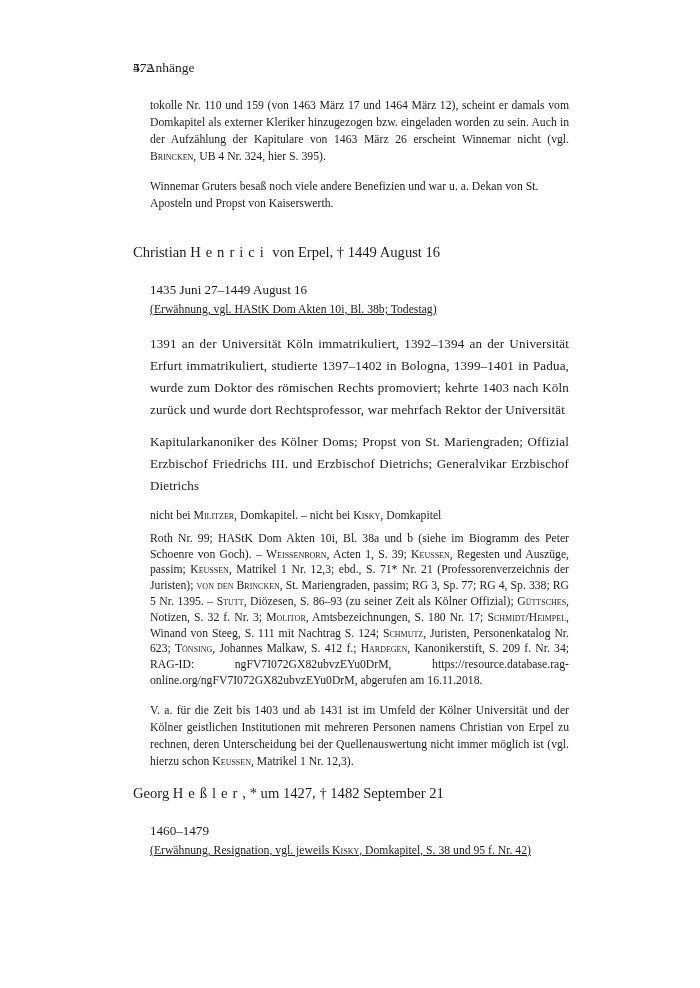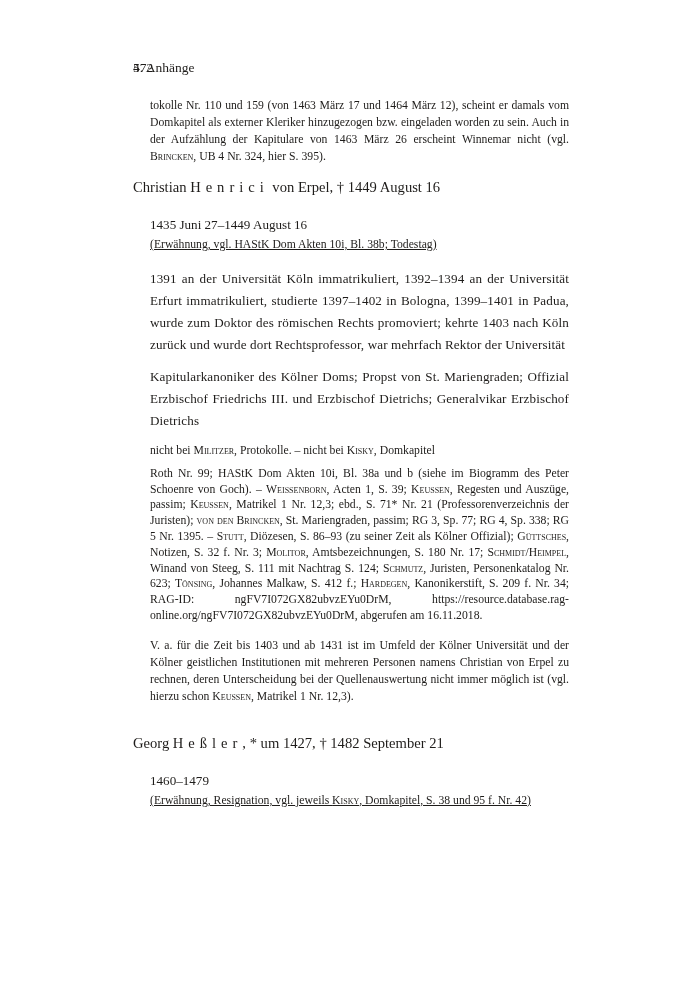--- a/index.html
+++ b/index.html
@@ -52,50 +52,51 @@
 
   
   .mb-para1   { margin-bottom: 13px; }
   .mb-para2   { margin-bottom: 31px; }
   .mb-head    { margin-bottom: 17px; }
   .mb-dates   { margin-bottom: 14px; }
   .mb-bio     { margin-bottom: 10px; }
   .mb-off     { margin-bottom: 11px; }
   .mb-notin   { margin-bottom: 7px; }
   .mb-biblio  { margin-bottom: 13px; }
-  .mb-note    { margin-bottom: 29px; }
+  .mb-note    { margin-bottom: 14px; }
   .dateline   { font-size: 13.1px; line-height: 21px; }
   .sourceline { font-size: 11.7px; line-height: 19px; text-decoration: underline; }
 </style>
 </head>
 <body>
 
 <div class="page">
   <div class="content">
 
     <div class="pagehead">
       <span class="pagenum">472</span>
       <span class="runhead">5. Anhänge</span>
     </div>
 
     <p class="commentary indent justify mb-para1"><span>tokolle Nr. 110 und 159 (von 1463 März 17 und 1464 März 12), scheint er damals vom Domkapitel als externer Kleriker hinzugezogen bzw. eingeladen worden zu sein. Auch in der Aufzählung der Kapitulare von 1463 März 26 erscheint Winnemar nicht (vgl. </span><span class="sc">Brincken</span><span>, UB 4 Nr. 324, hier S. 395).</span></p>
 
+    <p class="commentary indent mb-para2"><span>Winnemar Gruters besaß noch viele andere Benefizien und war u. a. Dekan von St. Aposteln und Propst von Kaiserswerth.</span></p>
 
     <h2 class="heading mb-head"><span>Christian </span><span class="sp">Henrici</span><span> von Erpel, † 1449 August 16</span></h2>
 
     <div class="indent mb-dates">
       <div class="dateline">1435 Juni 27–1449 August 16</div>
       <div class="sourceline">(Erwähnung, vgl. HAStK Dom Akten 10i, Bl. 38b; Todestag)</div>
     </div>
 
     <p class="bodytext indent justify mb-bio">1391 an der Universität Köln immatrikuliert, 1392–1394 an der Universität Erfurt immatrikuliert, studierte 1397–1402 in Bologna, 1399–1401 in Padua, wurde zum Doktor des römischen Rechts promoviert; kehrte 1403 nach Köln zurück und wurde dort Rechtsprofessor, war mehrfach Rektor der Universität</p>
 
     <p class="bodytext indent justify mb-off">Kapitularkanoniker des Kölner Doms; Propst von St. Mariengraden; Offizial Erzbischof Friedrichs III. und Erzbischof Dietrichs; Generalvikar Erzbischof Dietrichs</p>
 
-    <p class="bib indent mb-notin"><span>nicht bei </span><span class="sc">Militzer</span><span>, Protokolle. – nicht bei </span><span class="sc">Kisky</span><span>, Domkapitel</span></p>
+    <p class="bib indent mb-notin"><span>nicht bei </span><span class="sc">Militzer</span><span>, Domkapitel. – nicht bei </span><span class="sc">Kisky</span><span>, Domkapitel</span></p>
 
     <p class="bib indent justify mb-biblio"><span>Roth Nr. 99; HAStK Dom Akten 10i, Bl. 38a und b (siehe im Biogramm des Peter Schoenre von Goch). – </span><span class="sc">Weissenborn</span><span>, Acten 1, S. 39; </span><span class="sc">Keussen</span><span>, Regesten und Auszüge, passim; </span><span class="sc">Keussen</span><span>, Matrikel 1 Nr. 12,3; ebd., S. 71* Nr. 21 (Professorenverzeichnis der Juristen); </span><span class="sc">von den Brincken</span><span>, St. Mariengraden, passim; RG 3, Sp. 77; RG 4, Sp. 338; RG 5 Nr. 1395. – </span><span class="sc">Stutt</span><span>, Diözesen, S. 86–93 (zu seiner Zeit als Kölner Offizial); </span><span class="sc">Güttsches</span><span>, Notizen, S. 32 f. Nr. 3; </span><span class="sc">Molitor</span><span>, Amtsbezeichnungen, S. 180 Nr. 17; </span><span class="sc">Schmidt</span><span>/</span><span class="sc">Heimpel</span><span>, Winand von Steeg, S. 111 mit Nachtrag S. 124; </span><span class="sc">Schmutz</span><span>, Juristen, Personenkatalog Nr. 623; </span><span class="sc">Tönsing</span><span>, Johannes Malkaw, S. 412 f.; </span><span class="sc">Hardegen</span><span>, Kanonikerstift, S. 209 f. Nr. 34; RAG-ID: ngFV7I072GX82ubvzEYu0DrM, https://resource.database.rag-online.org/ngFV7I072GX82ubvzEYu0DrM, abgerufen am 16.11.2018.</span></p>
 
     <p class="commentary indent justify mb-note"><span>V. a. für die Zeit bis 1403 und ab 1431 ist im Umfeld der Kölner Universität und der Kölner geistlichen Institutionen mit mehreren Personen namens Christian von Erpel zu rechnen, deren Unterscheidung bei der Quellenauswertung nicht immer möglich ist (vgl. hierzu schon </span><span class="sc">Keussen</span><span>, Matrikel 1 Nr. 12,3).</span></p>
 
     <h2 class="heading mb-head"><span>Georg </span><span class="sp">Heßler</span><span>, * um 1427, † 1482 September 21</span></h2>
 
     <div class="indent">
       <div class="dateline">1460–1479</div>
       <div class="sourceline"><span>(Erwähnung, Resignation, vgl. jeweils </span><span class="sc">Kisky</span><span>, Domkapitel, S. 38 und 95 f. Nr. 42)</span></div>

